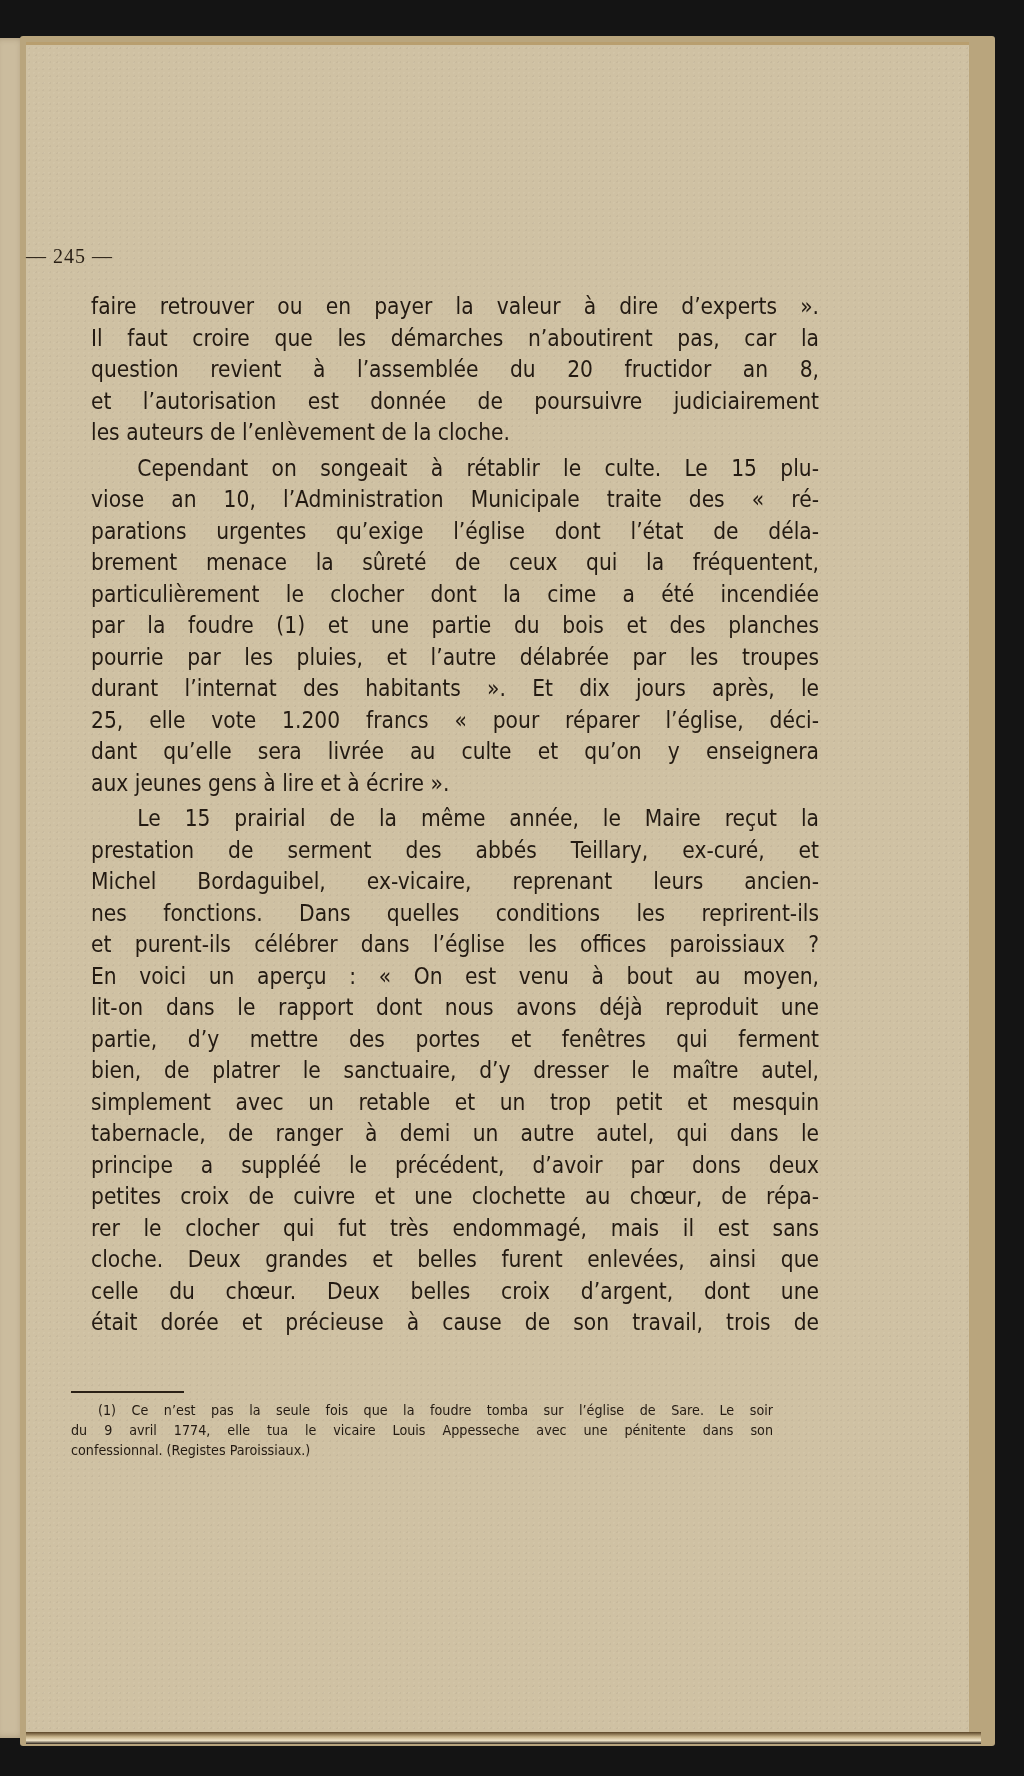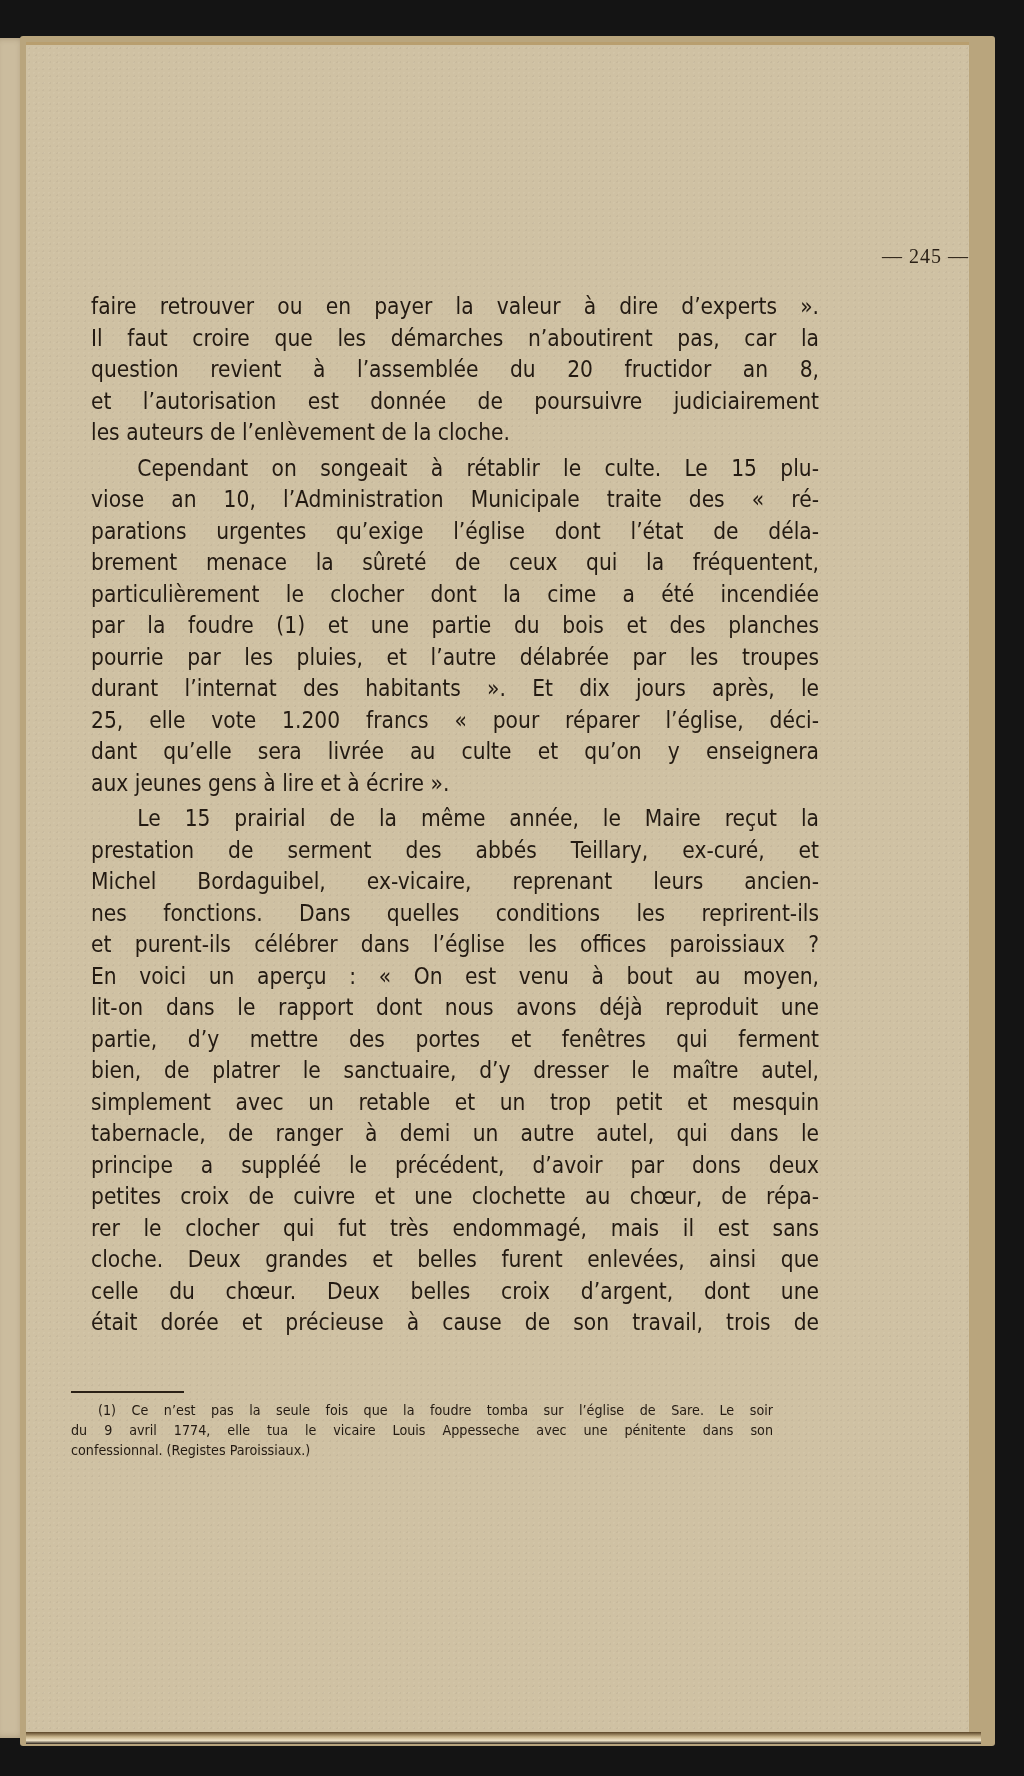--- a/index.html
+++ b/index.html
@@ -29,21 +29,21 @@
       background-size: 5px 5px, 7px 7px;
       border-top: 3px solid #b89e6e;
       box-shadow: 0 2px 0 #6b5332;
     }
     .page-bottom-edge {
       position: absolute; left: 26px; top: 1732px; width: 955px; height: 12px;
       background: linear-gradient(#5a4527, #c6b28a 40%, #efe4c8 70%, #2a2118);
     }
     .page-number {
       position: absolute; left: 0; width: 100%; top: 200px;
-      text-align: right; font-size: 20px; color: #2a2016;
+      text-align: left; font-size: 20px; color: #2a2016;
       font-family: "Liberation Serif", serif;
       letter-spacing: 1px;
     }
     .body-text {
       position: absolute; left: 65px; top: 246px; width: 728px;
       color: #231a12;
       font-family: "DejaVu Sans", sans-serif;
       font-size: 22.8px;
       line-height: 31.5px;
       transform: scaleX(0.89);

